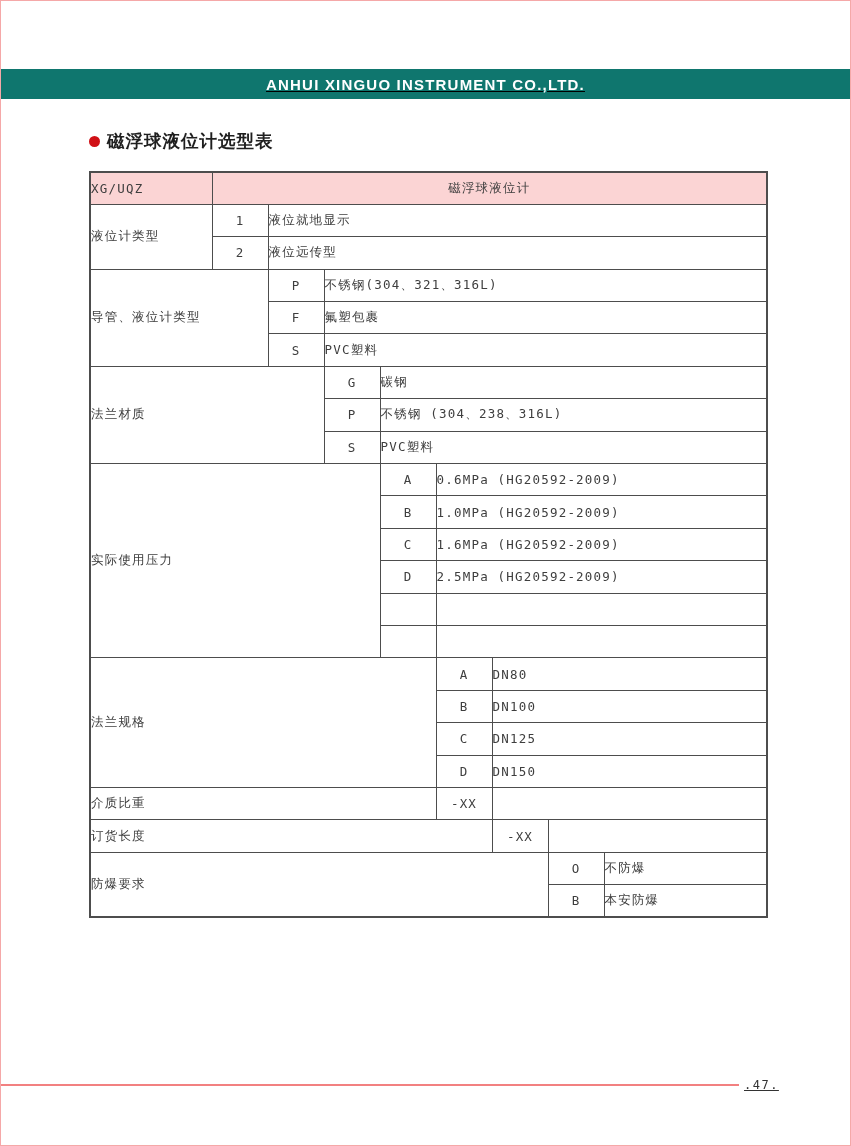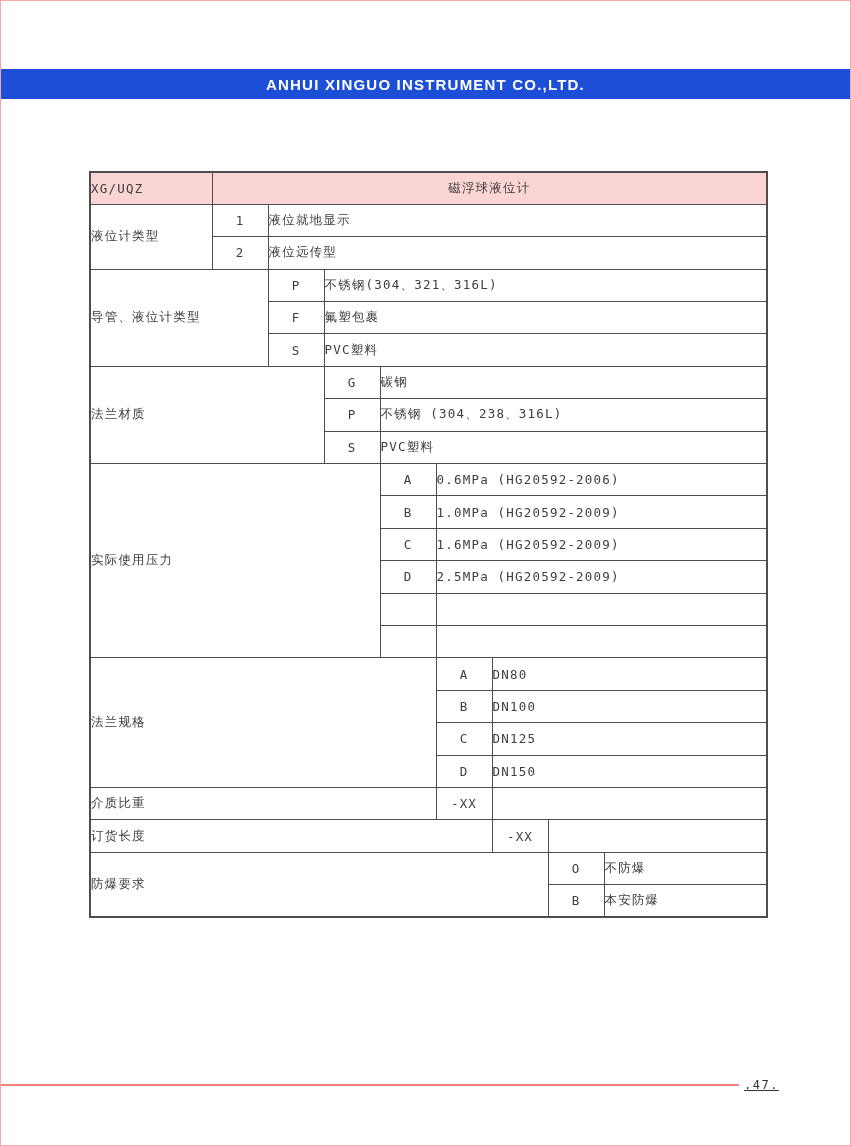--- a/index.html
+++ b/index.html
@@ -8,22 +8,22 @@
     width:851px;height:1146px;
     background:#ffffff;
     border:1px solid #f5a8a8;
     box-sizing:border-box;
     overflow:hidden;
     font-family:"DejaVu Sans Mono","DejaVu Sans",sans-serif;
   }
   
   .banner{
     position:absolute;left:0;right:0;top:68px;height:30px;
-    background:#1d4ed8;
-    display:flex;align-items:center;justify-content:center;
+    background:#0f766e;
+    display:flex;align-items:center;justify-content:center;text-decoration:underline;
   }
   .banner span{
     color:#ffffff;
     font-family:"Liberation Sans",sans-serif;
     font-weight:bold;font-size:15px;letter-spacing:1.2px;
   }
   
   .title-row{
     position:absolute;left:88px;top:129px;height:22px;
     display:flex;align-items:center;gap:7px;
@@ -72,20 +72,24 @@
 </style>
 </head>
 <body>
 
 <div class="page">
 
   <div class="banner">
     <span>ANHUI XINGUO INSTRUMENT CO.,LTD.</span>
   </div>
 
+  <div class="title-row">
+    <span class="bullet"></span>
+    <span class="title-text">磁浮球液位计选型表</span>
+  </div>
 
   <table class="sel">
     <colgroup>
       <col style="width:122px">
         <col style="width:56px">
         <col style="width:56px">
       <col style="width:56px">
         <col style="width:56px">
         <col style="width:56px">
       <col style="width:56px">
@@ -133,21 +137,21 @@
       <td class="desc" colspan="5">不锈钢 (304、238、316L)</td>
     </tr>
     <tr>
       <td class="code tl">S</td>
       <td class="desc" colspan="5">PVC塑料</td>
     </tr>
 
     <tr>
       <td class="lab sec" colspan="4" rowspan="6">实际使用压力</td>
       <td class="code sec tl">A</td>
-      <td class="desc sec" colspan="4">0.6MPa (HG20592-2006)</td>
+      <td class="desc sec" colspan="4">0.6MPa (HG20592-2009)</td>
     </tr>
     <tr>
       <td class="code tl">B</td>
       <td class="desc" colspan="4">1.0MPa (HG20592-2009)</td>
     </tr>
     <tr>
       <td class="code tl">C</td>
       <td class="desc" colspan="4">1.6MPa (HG20592-2009)</td>
     </tr>
     <tr>

